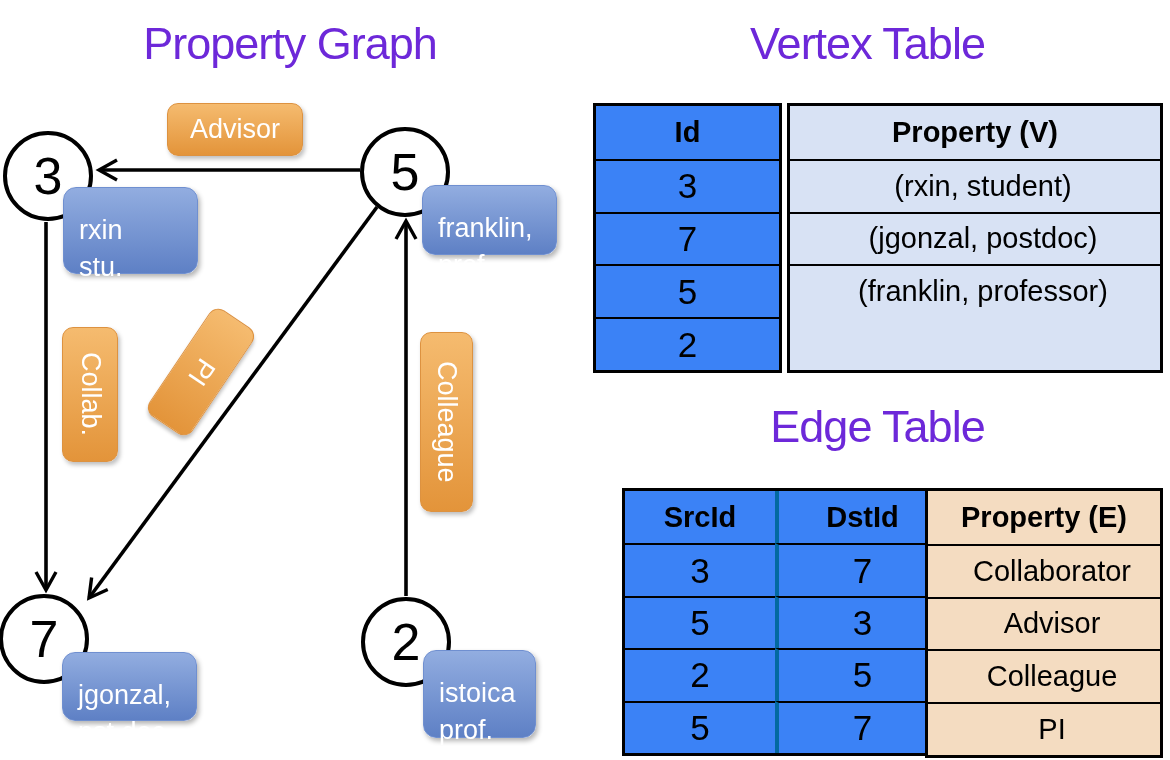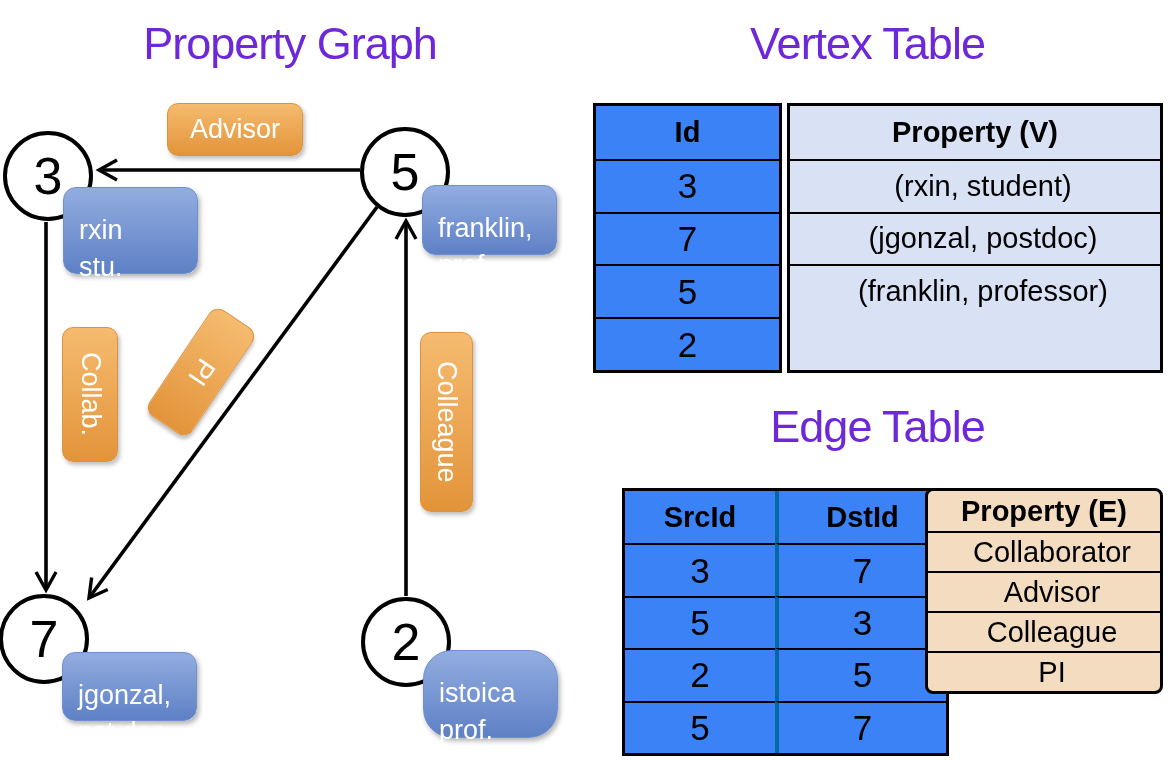--- a/index.html
+++ b/index.html
@@ -80,21 +80,21 @@
   <div>stu.</div>
 </div>
 <div class="vbox" style="left:422px;top:185px;width:135px;height:70px;">
   <div>franklin,</div>
   <div>prof.</div>
 </div>
 <div class="vbox" style="left:62px;top:652px;width:135px;height:69px;">
   <div>jgonzal,</div>
   <div>pst.doc.</div>
 </div>
-<div class="vbox" style="left:423px;top:650px;width:135px;height:88px;border-radius:29px;">
+<div class="vbox" style="left:423px;top:650px;width:113px;height:88px;">
   <div>istoica</div>
   <div>prof.</div>
 </div>
 
 <div class="ebox" style="left:167px;top:103px;width:136px;height:53px;">
   <span>Advisor</span>
 </div>
 <div class="ebox" style="left:62px;top:327px;width:56px;height:135px;">
   <span class="vtext">Collab.</span>
 </div>
@@ -124,19 +124,19 @@
   <div class="cell first hdr rightcol">DstId</div>
   <div class="cell num">3</div>
   <div class="cell num rightcol">7</div>
   <div class="cell num">5</div>
   <div class="cell num rightcol">3</div>
   <div class="cell num">2</div>
   <div class="cell num rightcol">5</div>
   <div class="cell num">5</div>
   <div class="cell num rightcol">7</div>
 </div>
-<div class="subtable orangebg" style="left:925px;top:488px;width:238px;height:206px;display:grid;grid-template-rows:repeat(5,1fr);border-radius:8px;">
+<div class="subtable orangebg" style="left:925px;top:488px;width:238px;height:270px;display:grid;grid-template-rows:repeat(5,1fr);">
   <div class="cell first hdr">Property (E)</div>
   <div class="cell val">Collaborator</div>
   <div class="cell val">Advisor</div>
   <div class="cell val">Colleague</div>
   <div class="cell val">PI</div>
 </div>
 
 </body></html>

